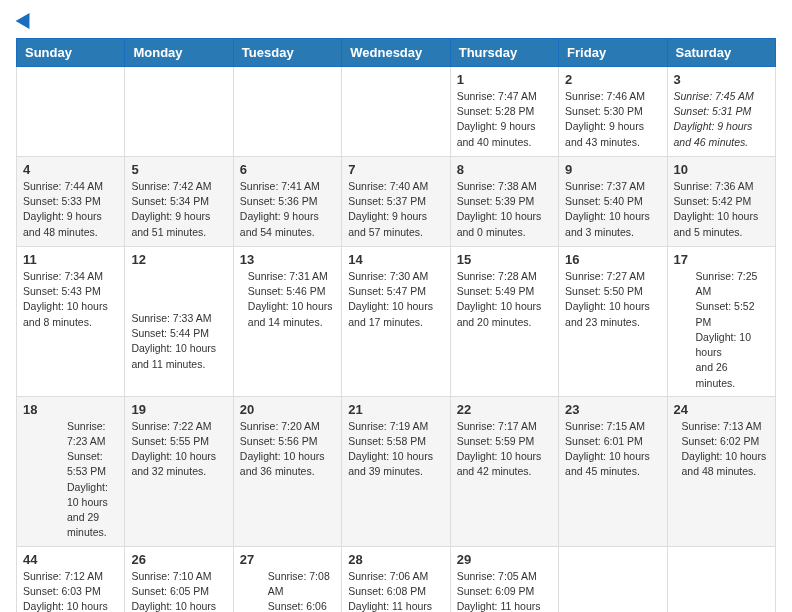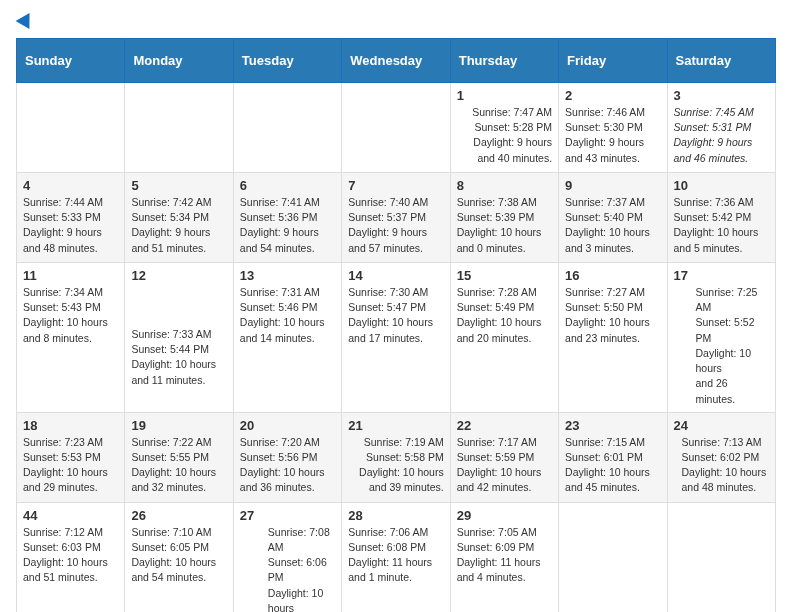--- a/index.html
+++ b/index.html
@@ -59,21 +59,21 @@
     }
     .calendar-table {
       width: 100%;
       border-collapse: collapse;
     }
     .calendar-table th {
       background-color: #2979b5;
       color: #fff;
       font-size: 13px;
       font-weight: bold;
-      padding: 14px 8px;
+      padding: 6px 8px;
       text-align: left;
       border: 1px solid #1a6ebf;
     }
     .calendar-table td {
       width: calc(100% / 7);
       vertical-align: top;
       padding: 5px 6px;
       font-size: 11px;
       color: #333;
       border: 1px solid #ddd;
@@ -129,21 +129,21 @@
       </tr>
   </thead>
   <tbody id="calendar-body">
   <tr>
         <td class="empty-cell"></td>
         <td class="empty-cell"></td>
         <td class="empty-cell"></td>
         <td class="empty-cell"></td>
         <td>
           <span class="day-number">1</span>
-          <div class="day-info" style="white-space: pre-line; text-align: right;">Sunrise: 7:47 AM
+          <div class="day-info" style="white-space: pre-line;">Sunrise: 7:47 AM
 Sunset: 5:28 PM
 Daylight: 9 hours
 and 40 minutes.</div>
         </td>
         <td>
           <span class="day-number">2</span>
           <div class="day-info" style="white-space: pre-line;">Sunrise: 7:46 AM
 Sunset: 5:30 PM
 Daylight: 9 hours
 and 43 minutes.</div>
@@ -217,21 +217,21 @@
         </td>
         <td>
           <span class="day-number">12</span>
           <div class="day-info" style="white-space: pre-line; margin-top: 44px;">Sunrise: 7:33 AM
 Sunset: 5:44 PM
 Daylight: 10 hours
 and 11 minutes.</div>
         </td>
         <td>
           <span class="day-number">13</span>
-          <div class="day-info" style="white-space: pre-line;">Sunrise: 7:31 AM
+          <div class="day-info" style="white-space: pre-line; margin-left: 8px;">Sunrise: 7:31 AM
 Sunset: 5:46 PM
 Daylight: 10 hours
 and 14 minutes.</div>
         </td>
         <td>
           <span class="day-number">14</span>
           <div class="day-info" style="white-space: pre-line;">Sunrise: 7:30 AM
 Sunset: 5:47 PM
 Daylight: 10 hours
 and 17 minutes.</div>
@@ -254,42 +254,42 @@
           <span class="day-number">17</span>
           <div class="day-info" style="white-space: pre-line; margin-left: 22px;">Sunrise: 7:25 AM
 Sunset: 5:52 PM
 Daylight: 10 hours
 and 26 minutes.</div>
         </td>
       </tr>
       <tr>
         <td>
           <span class="day-number">18</span>
-          <div class="day-info" style="white-space: pre-line;">Sunrise: 7:23 AM
+          <div class="day-info" style="white-space: pre-line; margin-left: 44px;">Sunrise: 7:23 AM
 Sunset: 5:53 PM
 Daylight: 10 hours
 and 29 minutes.</div>
         </td>
         <td>
           <span class="day-number">19</span>
           <div class="day-info" style="white-space: pre-line;">Sunrise: 7:22 AM
 Sunset: 5:55 PM
 Daylight: 10 hours
 and 32 minutes.</div>
         </td>
         <td>
           <span class="day-number">20</span>
           <div class="day-info" style="white-space: pre-line;">Sunrise: 7:20 AM
 Sunset: 5:56 PM
 Daylight: 10 hours
 and 36 minutes.</div>
         </td>
         <td>
           <span class="day-number">21</span>
-          <div class="day-info" style="white-space: pre-line; text-align: right;">Sunrise: 7:19 AM
+          <div class="day-info" style="white-space: pre-line;">Sunrise: 7:19 AM
 Sunset: 5:58 PM
 Daylight: 10 hours
 and 39 minutes.</div>
         </td>
         <td>
           <span class="day-number">22</span>
           <div class="day-info" style="white-space: pre-line;">Sunrise: 7:17 AM
 Sunset: 5:59 PM
 Daylight: 10 hours
 and 42 minutes.</div>

